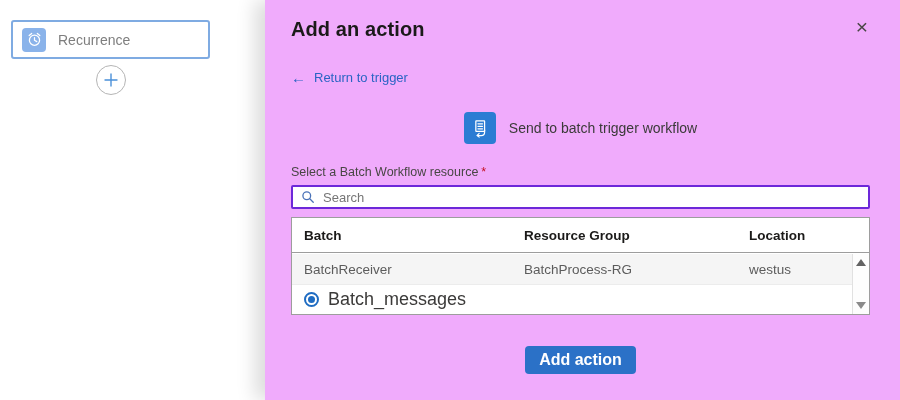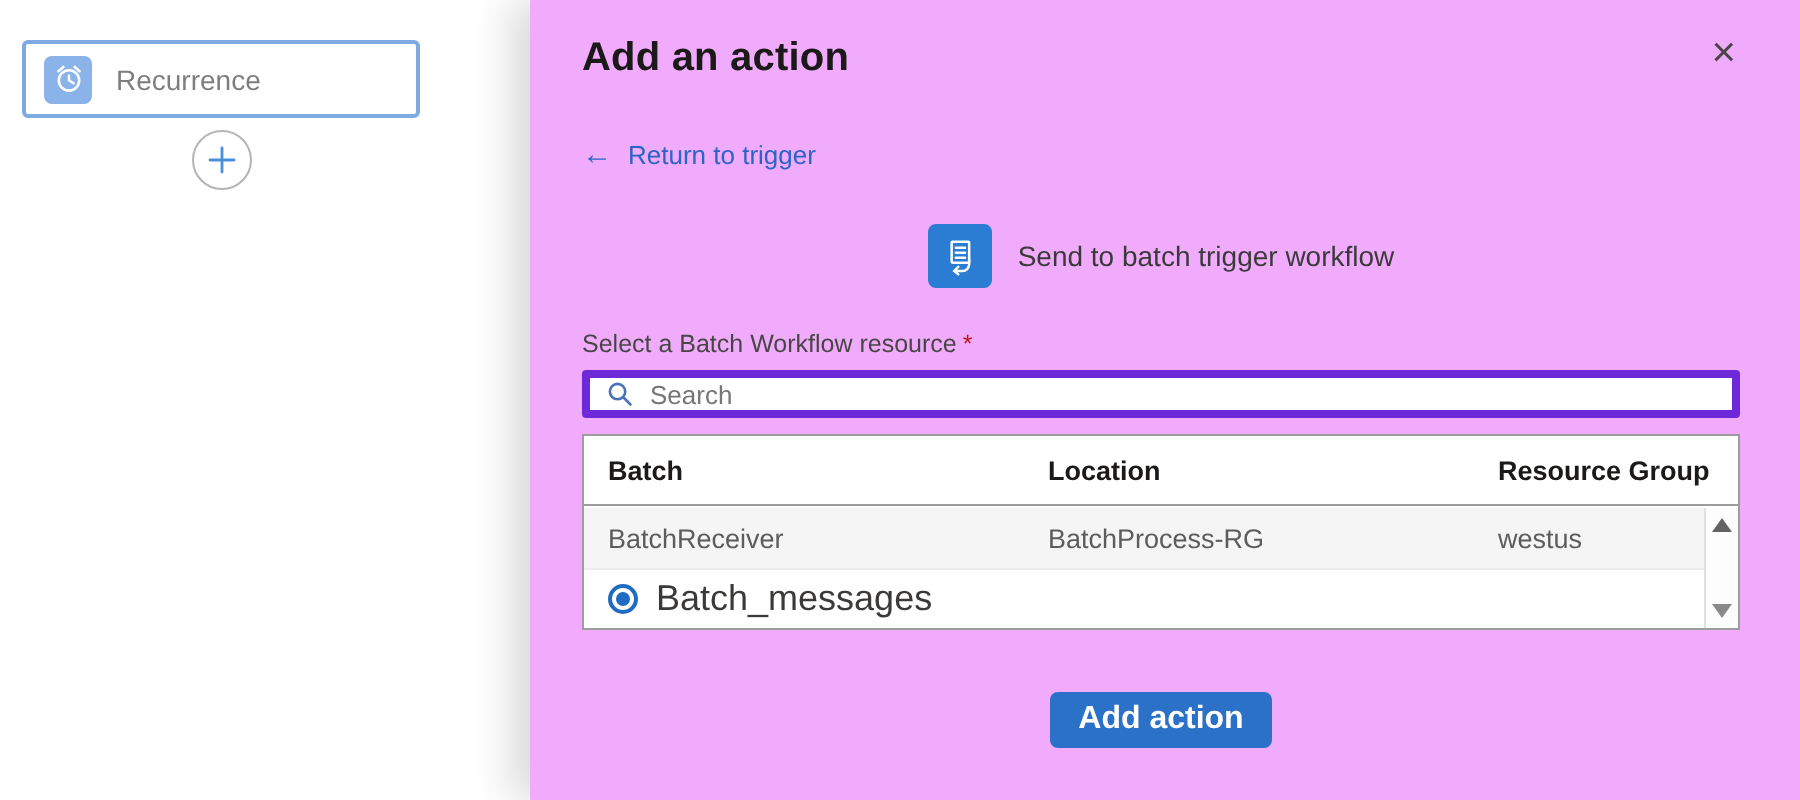--- a/index.html
+++ b/index.html
@@ -52,21 +52,21 @@
   .op-icon {
     width: 32px; height: 32px; border-radius: 4px; background: #2b7cd3;
     display: flex; align-items: center; justify-content: center; flex: 0 0 auto;
   }
   .op-label { font-size: 14px; color: #3b3a39; }
 
   .field-label { margin-top: 21px; font-size: 12.5px; color: #484644; }
   .req-mark { color: #c50f1f; margin-left: 3px; }
 
   .search-box {
-    margin-top: 6px; height: 24px; border: 4px solid #6d28d9; border-radius: 2px;
+    margin-top: 6px; height: 24px; border: 2px solid #6d28d9; border-radius: 2px;
     display: flex; align-items: center; padding: 0 8px; gap: 8px; background: #fff;
   }
   .search-box input {
     border: none; outline: none; flex: 1; font-size: 13px; color: #3b3a39;
     font-family: "Liberation Sans", "DejaVu Sans", sans-serif; background: transparent;
   }
   .search-box input::placeholder { color: #767676; }
 
   .res-table { margin-top: 8px; position: relative; border: 1px solid #9d9d9d; height: 98px; background: #fff; }
   .t-row { display: grid; grid-template-columns: 220px 225px 1fr; align-items: center; padding: 0 0 0 12px; }
@@ -158,22 +158,22 @@
           <circle cx="6.6" cy="6.6" r="4.4"></circle>
           <path d="M10 10l4 4"></path>
         </svg>
       </span>
       <input type="text" placeholder="Search" style="">
     </div>
 
     <div class="res-table">
       <div class="t-row t-head">
         <span>Batch</span>
+        <span>Resource Group</span>
         <span>Location</span>
-        <span>Resource Group</span>
       </div>
       <div class="t-body">
         <div class="t-row t-r1">
           <span>BatchReceiver</span>
           <span>BatchProcess-RG</span>
           <span>westus</span>
         </div>
         <div class="t-r2">
           <span class="radio">
               <span class="dot"></span>

